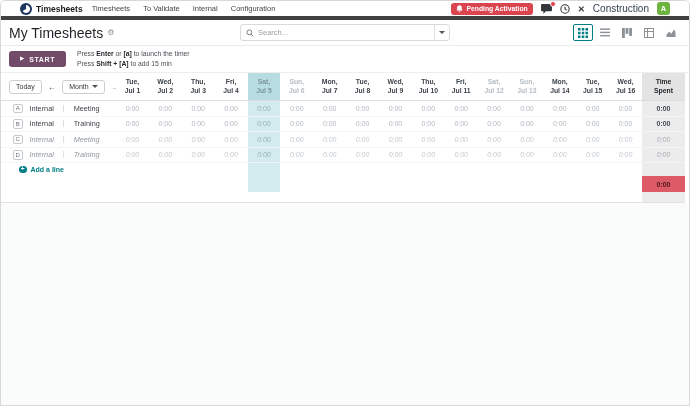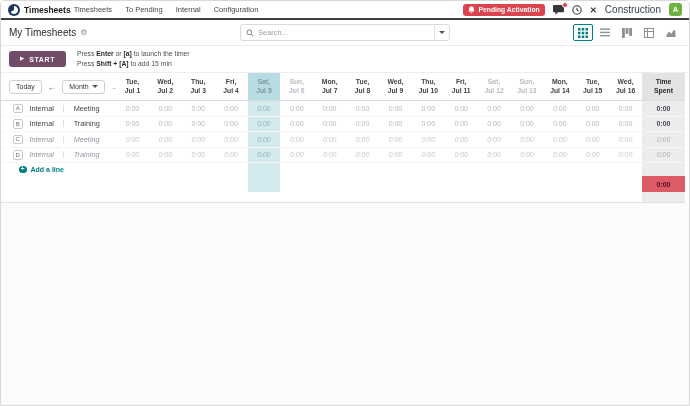--- a/index.html
+++ b/index.html
@@ -1,36 +1,36 @@
 <!DOCTYPE html>
 <html><head>
 <meta charset="utf-8">
 <style>
   * { margin:0; padding:0; box-sizing:border-box; font-family:"Liberation Sans", sans-serif; }
   html,body { width:690px; height:406px; background:#fff; }
   .page { width:690px; height:406px; border:1px solid #d8d8d8; border-radius:5px 5px 0 0; overflow:hidden; background:#fff; display:flex; flex-direction:column; }
 
   
-  .navbar { height:19px; flex:0 0 19px; display:flex; align-items:center; padding:0 7px; gap:3px; background:#fff; border-bottom:2px solid #404040; }
+  .navbar { height:19px; flex:0 0 19px; display:flex; align-items:center; padding:0 19px; gap:9px; background:#fff; border-bottom:4px solid #404040; }
   .brand { display:flex; align-items:center; gap:4px; cursor:pointer; }
   .brand-name { font-size:8.5px; font-weight:700; color:#1b1b1b; }
   .menus { display:flex; gap:13px; }
   .menu { font-size:7.5px; color:#42464d; cursor:pointer; }
   .systray { margin-left:auto; display:flex; align-items:center; gap:8px; }
   .badge-danger { display:flex; align-items:center; gap:3px; background:#d9444f; color:#fff; font-size:6.8px; font-weight:600; padding:2px 5px; border-radius:3px; }
   .sys-icon { position:relative; display:flex; align-items:center; color:#3a3f44; }
   .note-dot { position:absolute; top:-3px; right:-4px; width:6px; height:6px; background:#e03f4b; border-radius:50%; border:1px solid #fff; }
   .x-glyph { font-size:8.5px; color:#33373c; font-weight:700; }
   .company { font-size:10px; color:#374151; }
   .avatar { width:13px; height:13px; border-radius:3px; background:#6db33f; color:#fff; font-size:7.5px; font-weight:700; display:flex; align-items:center; justify-content:center; }
 
   
   .control-panel { height:26px; flex:0 0 26px; display:flex; align-items:center; padding:0 8px; border-bottom:1px solid #ebebeb; background:#fff; }
   .cp-left { flex:1; display:flex; align-items:center; gap:4px; }
-  .cp-title { font-size:10px; color:#1f2327; }
+  .cp-title { font-size:14px; color:#1f2327; }
   .gear { font-size:8px; color:#8a8f95; cursor:pointer; }
   .search-box { width:210px; height:17px; border:1px solid #d9d9d9; border-radius:3px; display:flex; align-items:center; background:#fff; }
   .search-main { flex:1; display:flex; align-items:center; gap:4px; padding:0 5px; }
   .search-ph { font-size:7.5px; color:#9aa0a6; }
   .search-caret-btn { width:15px; height:100%; border-left:1px solid #e3e3e3; display:flex; align-items:center; justify-content:center; cursor:pointer; }
   .caret-down { width:0; height:0; border-left:3px solid transparent; border-right:3px solid transparent; border-top:3.5px solid #555; }
   .cp-right { flex:1; display:flex; justify-content:flex-end; gap:2px; }
   .view-btn { width:20px; height:17px; display:flex; align-items:center; justify-content:center; color:#8d9297; border:1px solid transparent; border-radius:2px; cursor:pointer; }
   .view-btn.active { border-color:#017e84; color:#017e84; }
 
@@ -88,21 +88,21 @@
   <div class="navbar">
     <div class="brand">
       <svg width="12" height="12" viewBox="0 0 12 12">
           <circle cx="6" cy="6" r="6" fill="#1e355e"></circle>
           <path d="M6 2 A4 4 0 1 1 2.6 8.1 L6 6 Z" fill="#fff"></path>
         </svg>
       <span class="brand-name">Timesheets</span>
     </div>
     <div class="menus">
       <span class="menu">Timesheets</span>
-      <span class="menu">To Pending</span>
+      <span class="menu">To Validate</span>
       <span class="menu">Internal</span>
       <span class="menu">Configuration</span>
     </div>
     <div class="systray">
       <span class="badge-danger">
         <svg width="7" height="8" viewBox="0 0 12 13" fill="#fff">
             <path d="M6 0a4 4 0 0 0-4 4v3L.8 9.2h10.4L9.9 7V4a4 4 0 0 0-3.9-4zM4.4 10.3a1.6 1.6 0 0 0 3.2 0z"></path>
           </svg>
         <span>Pending Activation</span>
       </span>

